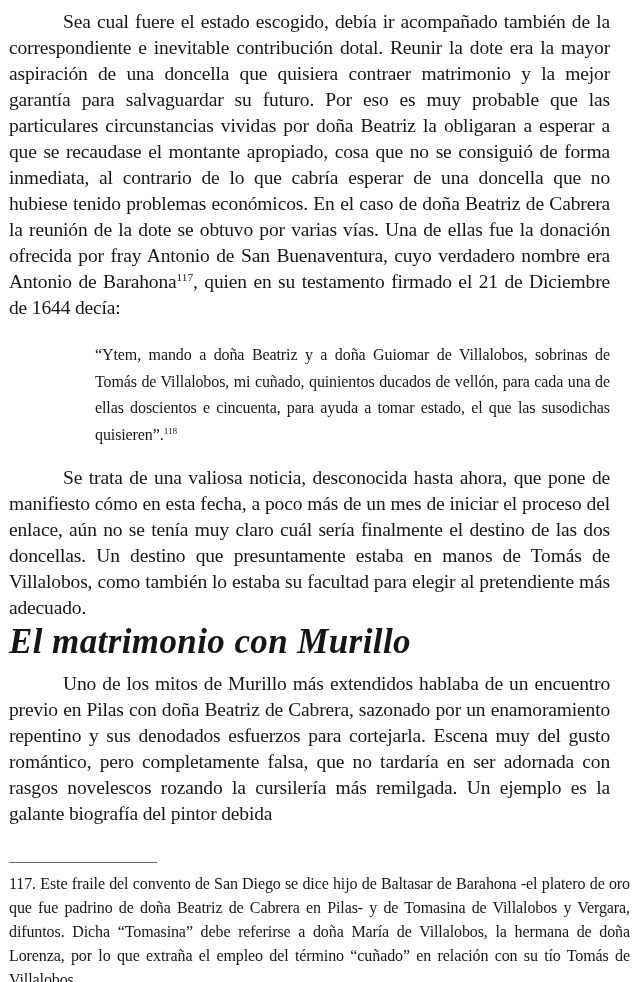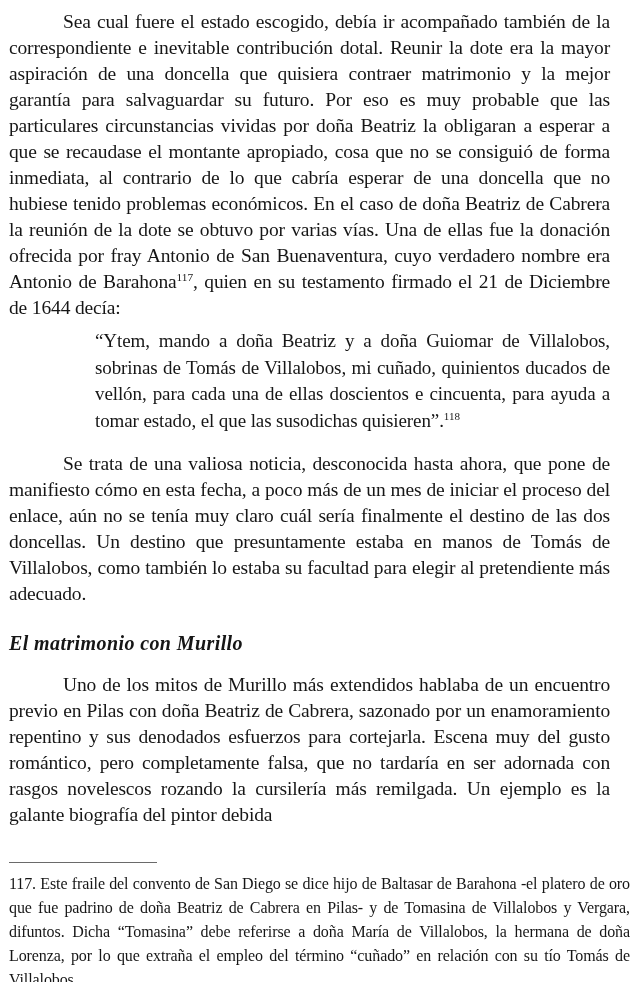--- a/index.html
+++ b/index.html
@@ -20,37 +20,37 @@
   }
   .body-text {
     font-size: 19.5px;
     line-height: 26px;
     text-align: justify;
     letter-spacing: -0.15px;
   }
   .indent { text-indent: 54px; }
   .quote {
     display: block;
-    margin: 7px 0 17px 86px;
-    font-size: 19px;
+    margin: 21px 0 17px 86px;
+    font-size: 16px;
     line-height: 26.5px;
     text-align: justify;
     letter-spacing: -0.1px;
   }
   sup.fn-ref {
     font-size: 0.58em;
     line-height: 0;
     vertical-align: super;
     letter-spacing: 0;
   }
   h2.section-heading {
-    margin: 19px 0 12px 0;
+    margin: 4px 0 12px 0;
     font-style: italic;
     font-weight: bold;
-    font-size: 20px;
+    font-size: 35px;
     line-height: 34px;
     letter-spacing: 0.4px;
   }
   .footnotes {
     position: absolute;
     top: 862px;
     left: 9px;
     width: 621px;
   }
   hr.footnote-rule {

